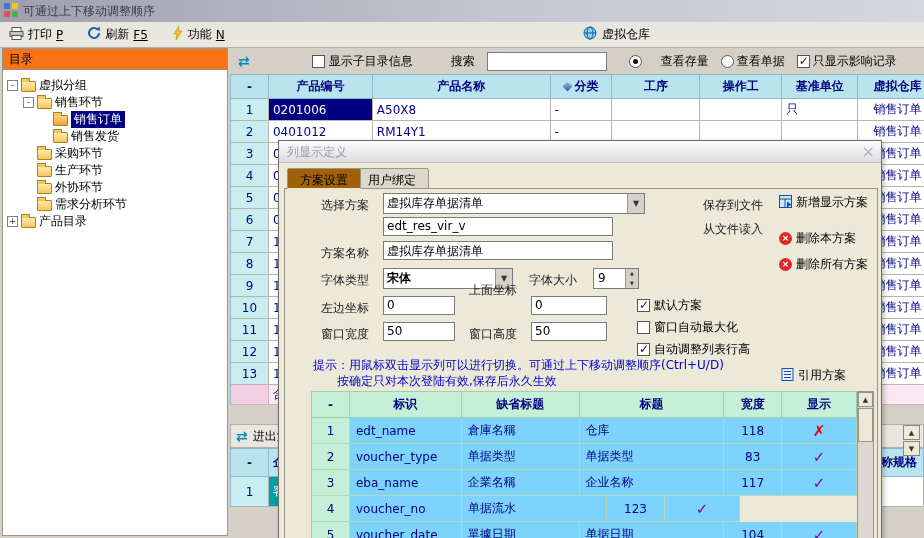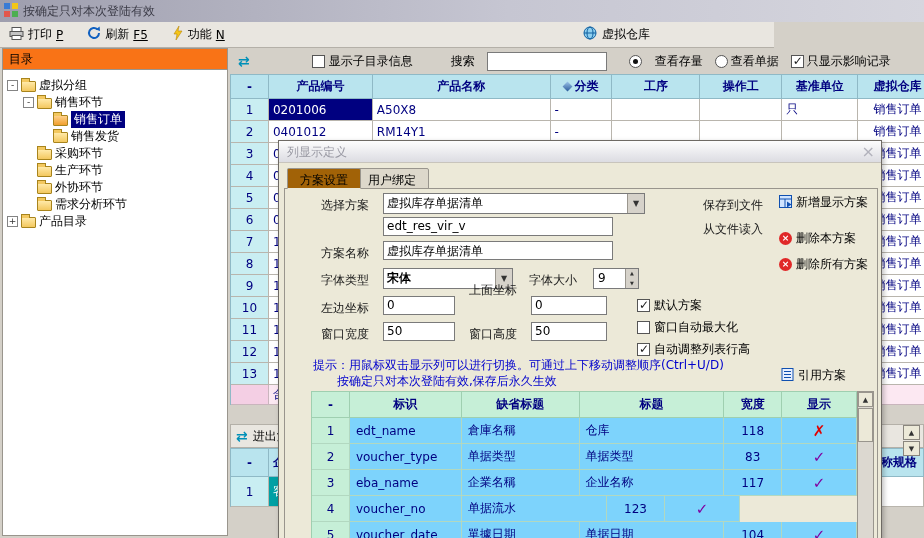--- a/index.html
+++ b/index.html
@@ -6,21 +6,21 @@
   html,body{width:924px;height:538px;overflow:hidden;}
   #screen{position:relative;width:924px;height:538px;background:#d4d0c8;font-size:12px;overflow:hidden;}
 
   
   .titlebar{position:absolute;left:0;top:0;width:924px;height:22px;
     background:linear-gradient(to right,#9e9eae,#c6c6d2 55%,#d6d6de);
     display:flex;align-items:center;gap:5px;padding-left:4px;color:#3c3c48;}
   .titlebar .title{font-size:12px;}
 
   
-  .toolbar{position:absolute;left:0;top:22px;width:774px;height:26px;background:#e9e6e0;
+  .toolbar{position:absolute;left:0;top:22px;width:924px;height:26px;background:#e9e6e0;
     border-bottom:1px solid #b4b0a8;display:flex;align-items:center;gap:18px;padding-left:6px;}
   .tb-btn{display:flex;align-items:center;gap:4px;padding:2px 3px;}
   .key{text-decoration:underline;}
   .tb-center{position:absolute;left:583px;top:0;height:25px;display:flex;align-items:center;gap:5px;}
 
   
   .sidebar-header{position:absolute;left:2px;top:48px;width:226px;height:22px;background:#f97316;
     border:1px solid #99958d;line-height:20px;padding-left:6px;}
   .tree{position:absolute;left:2px;top:70px;width:226px;height:466px;background:#fff;
     border:1px solid #99958d;border-top:none;padding-top:7px;}
@@ -129,21 +129,21 @@
 
 <div id="screen">
 
   <div class="titlebar">
     <span><svg width="14" height="14">
           <rect x="0" y="0" width="6" height="6" fill="#3a7bd5"></rect>
           <rect x="8" y="0" width="6" height="6" fill="#f3c614"></rect>
           <rect x="0" y="8" width="6" height="6" fill="#e2574c"></rect>
           <rect x="8" y="8" width="6" height="6" fill="#4caf50"></rect>
         </svg></span>
-    <span class="title">按确定只对本次登陆有效</span>
+    <span class="title">可通过上下移动调整顺序</span>
   </div>
 
   <div class="toolbar">
     <div class="tb-btn">
       <span><svg width="15" height="13">
             <rect x="3" y="0.5" width="9" height="4" fill="#fff" stroke="#555"></rect>
             <rect x="1" y="4.5" width="13" height="5" fill="#c4c4c4" stroke="#555"></rect>
             <rect x="3" y="8.5" width="9" height="4" fill="#fff" stroke="#555"></rect>
           </svg></span>
       <span>打印</span>
@@ -223,21 +223,21 @@
     </div>
   </div>
 
   <div class="filterbar">
     <span class="xfer" style="margin-left:8px">⇄</span>
     <span class="cb" style="margin-left:62px"></span>
     <span style="margin-left:4px">显示子目录信息</span>
     <span style="margin-left:38px">搜索</span>
     <span class="search-box" style="margin-left:12px"></span>
     <span class="radio selected" style="margin-left:22px"></span>
-    <span style="margin-left:13px">查看存量</span>
+    <span style="margin-left:19px">查看存量</span>
     <span class="radio" style="margin-left:12px"></span>
     <span style="margin-left:3px">查看单据</span>
     <span class="cb checked" style="margin-left:12px"></span>
     <span style="margin-left:3px">只显示影响记录</span>
   </div>
 
   <div class="main-table">
     <div class="trow header">
       <div class="tcell c0">-</div>
       <div class="tcell c1">产品编号</div>

